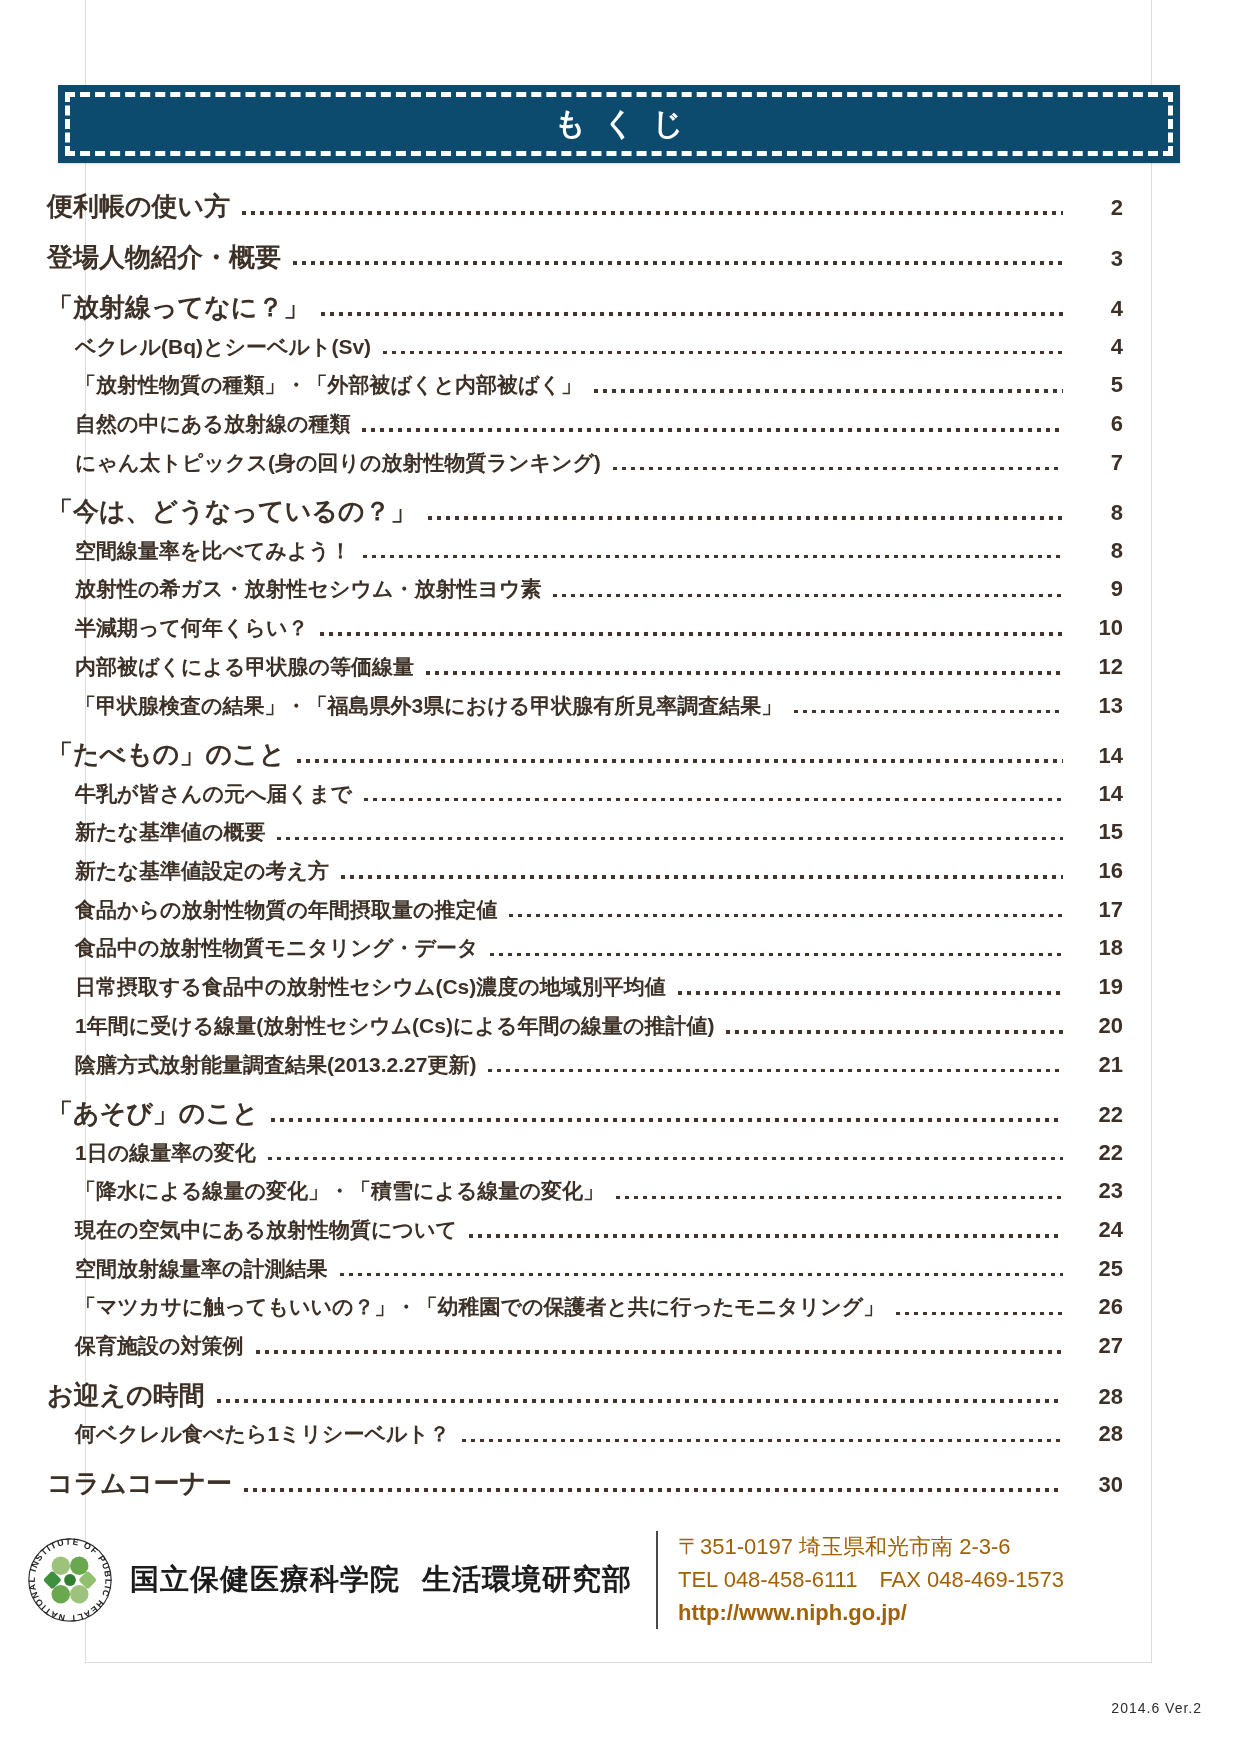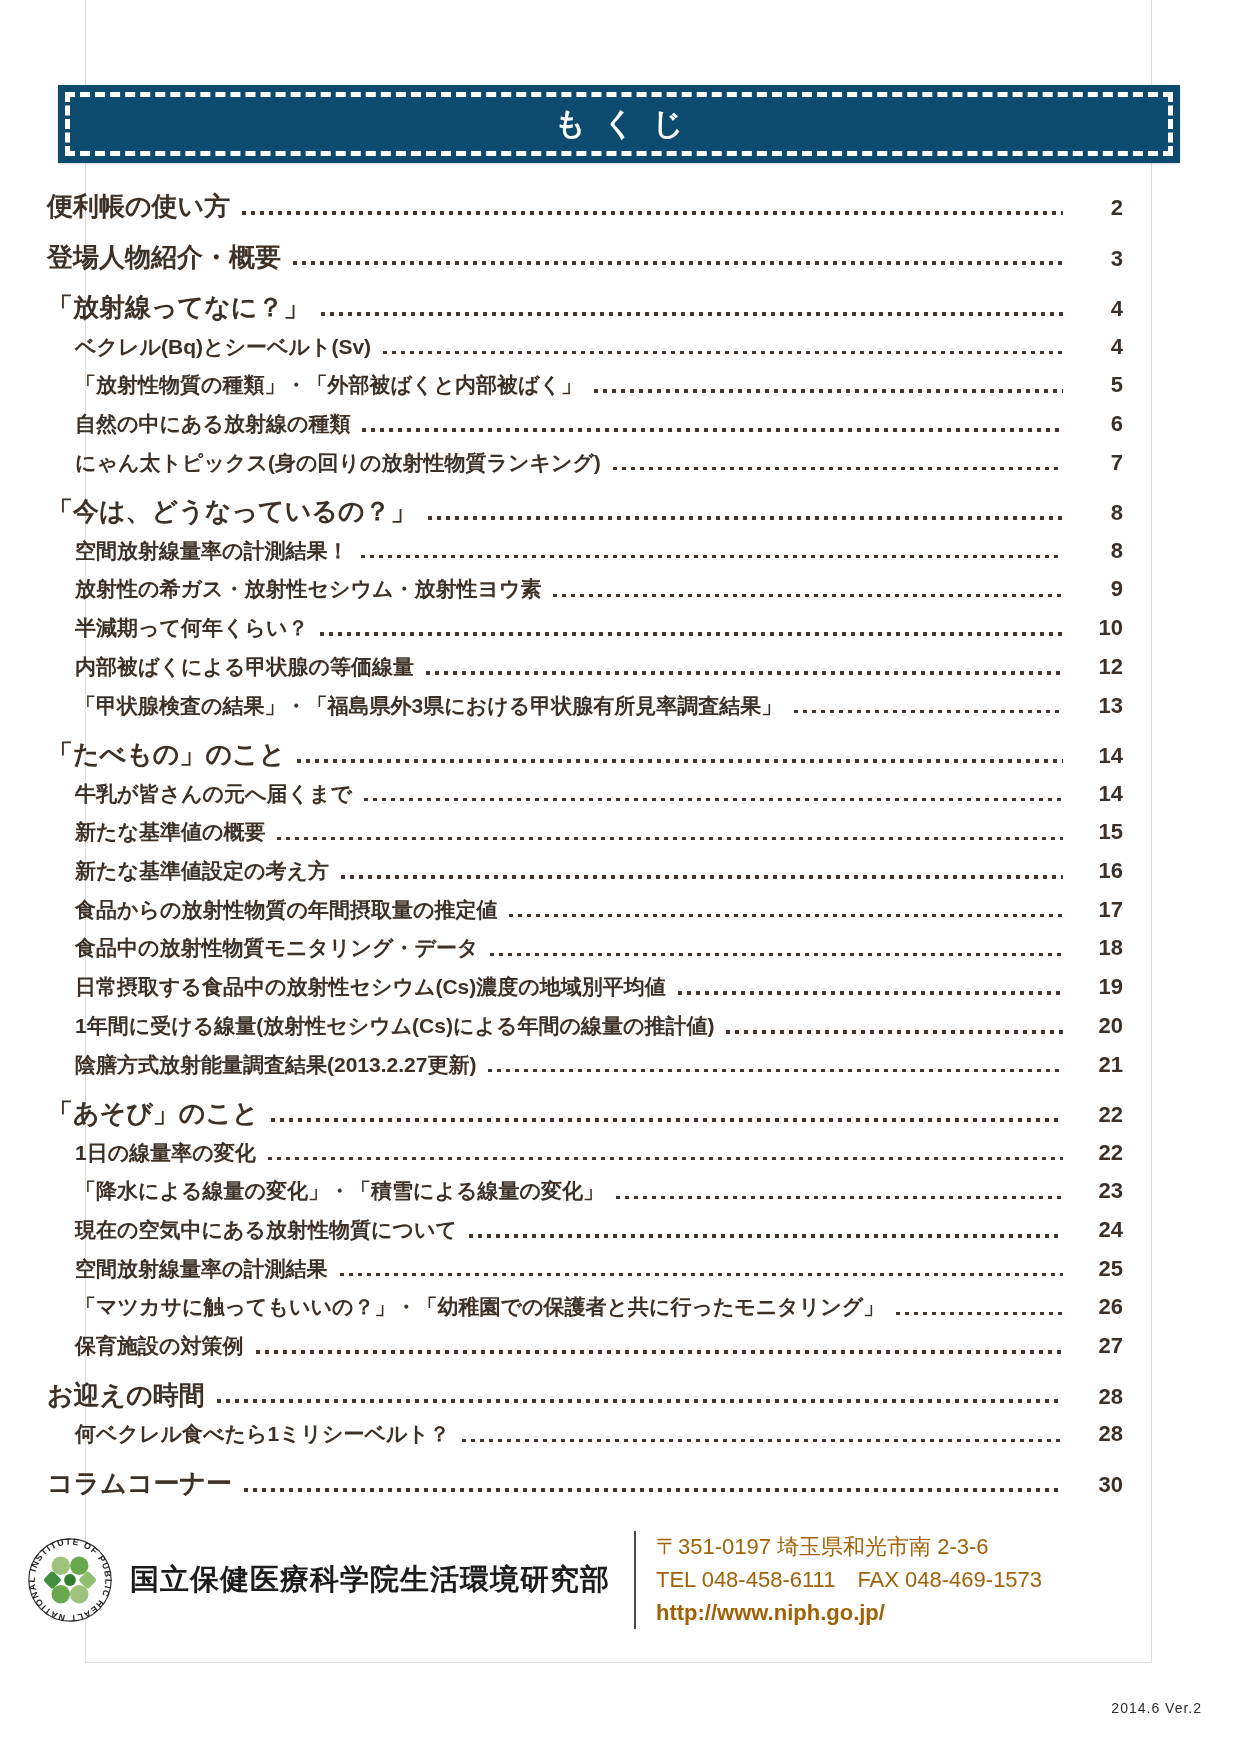--- a/index.html
+++ b/index.html
@@ -43,21 +43,21 @@
   }
   .toc-row.sub .dots{height:3.5px;margin-bottom:7px;}
   .pg{flex:0 0 50px;text-align:right;font-size:22px;font-weight:600;}
   
   .footer{
     position:absolute;left:28px;top:1530px;right:30px;
     display:flex;align-items:center;color:#1c1c1c;
   }
   .logo{flex:0 0 84px;height:84px;}
   .org{margin-left:18px;font-size:29px;font-weight:700;letter-spacing:1px;white-space:nowrap;}
-  .org .dept{}
+  .org .dept{margin-left:22px;}
   .vdiv{width:2px;height:98px;background:#4a4a4a;margin:0 20px 0 24px;flex:0 0 2px;}
   .addr{font-size:22px;line-height:1.5;color:#a16207;white-space:nowrap;}
   .addr .url{font-weight:700;}
   
   .version{
     position:absolute;right:38px;top:1700px;font-size:14px;color:#2b2b2b;letter-spacing:1px;
   }
 </style>
 </head>
 <body>
@@ -121,21 +121,21 @@
   </section>
 
   <section class="toc-group">
     <div class="toc-row top">
       <span class="t">「今は、どうなっているの？」</span>
       <span class="dots"></span>
       <span class="pg">8</span>
     </div>
     <div class="subs">
   <div class="toc-row sub">
-    <span class="t">空間放射線量率の計測結果！</span>
+    <span class="t">空間線量率を比べてみよう！</span>
     <span class="dots"></span>
     <span class="pg">8</span>
   </div>
 
   <div class="toc-row sub">
     <span class="t">放射性の希ガス・放射性セシウム・放射性ヨウ素</span>
     <span class="dots"></span>
     <span class="pg">9</span>
   </div>
 

